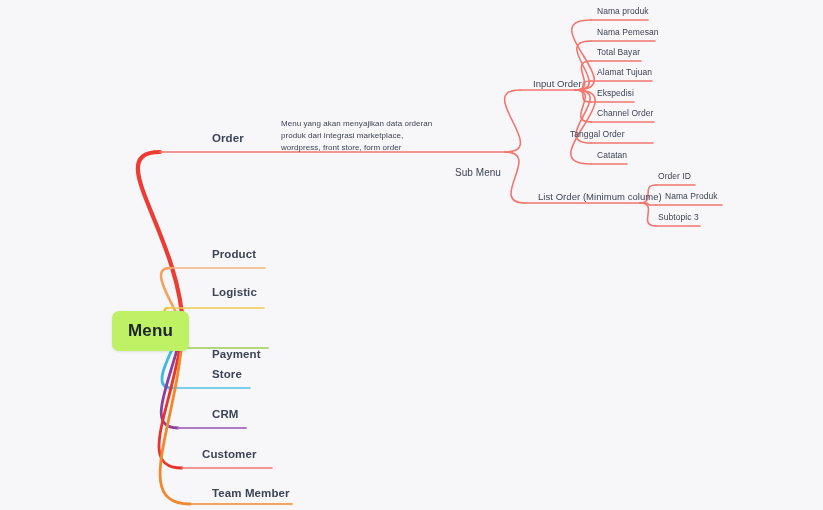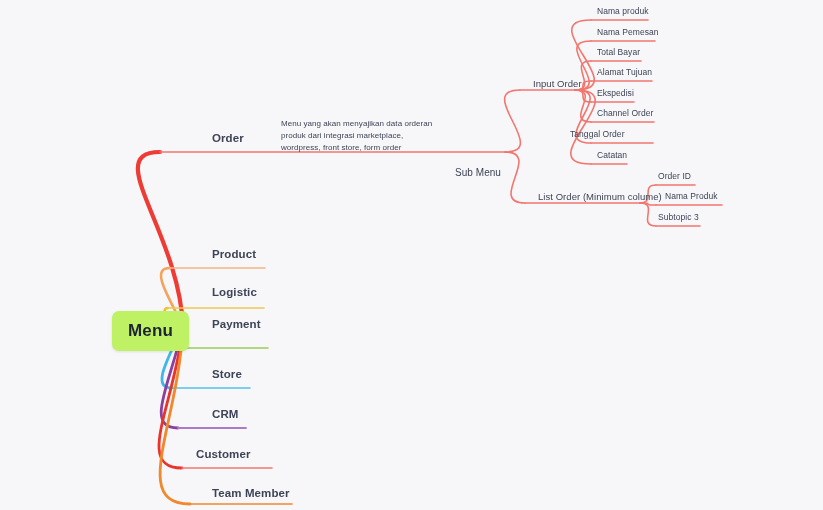--- a/index.html
+++ b/index.html
@@ -136,20 +136,20 @@
       <div class="node lvl4-node" style="left: 597px; top: 88px;">Ekspedisi</div>
       <div class="node lvl4-node" style="left: 597px; top: 108px;">Channel Order</div>
       <div class="node lvl4-node" style="left: 570px; top: 129px;">Tanggal Order</div>
       <div class="node lvl4-node" style="left: 597px; top: 150px;">Catatan</div>
       <div class="node lvl3-node" style="left: 525px; top: 191px;">List Order (Minimum colume)</div>
       <div class="node lvl4-node" style="left: 658px; top: 171px;">Order ID</div>
       <div class="node lvl4-node" style="left: 665px; top: 191px;">Nama Produk</div>
       <div class="node lvl4-node" style="left: 658px; top: 212px;">Subtopic 3</div>
       <div class="node lvl1-node" style="left: 212px; top: 247px;">Product</div>
       <div class="node lvl1-node" style="left: 212px; top: 285px;">Logistic</div>
-      <div class="node lvl1-node" style="left: 212px; top: 317px;">Payment</div>
+      <div class="node lvl1-node" style="left: 212px; top: 347px;">Payment</div>
       <div class="node lvl1-node" style="left: 212px; top: 367px;">Store</div>
       <div class="node lvl1-node" style="left: 212px; top: 407px;">CRM</div>
-      <div class="node lvl1-node" style="left: 196px; top: 447px;">Customer</div>
+      <div class="node lvl1-node" style="left: 202px; top: 447px;">Customer</div>
       <div class="node lvl1-node" style="left: 212px; top: 486px;">Team Member</div>
       <div class="node root-node" style="left: 112px; top: 311px;">Menu</div>
     </div>
 </div>
 
 </body></html>

